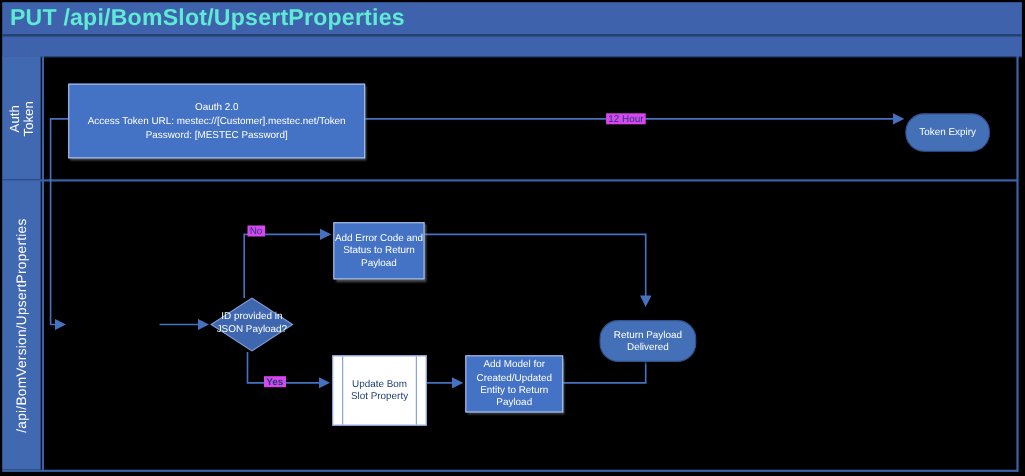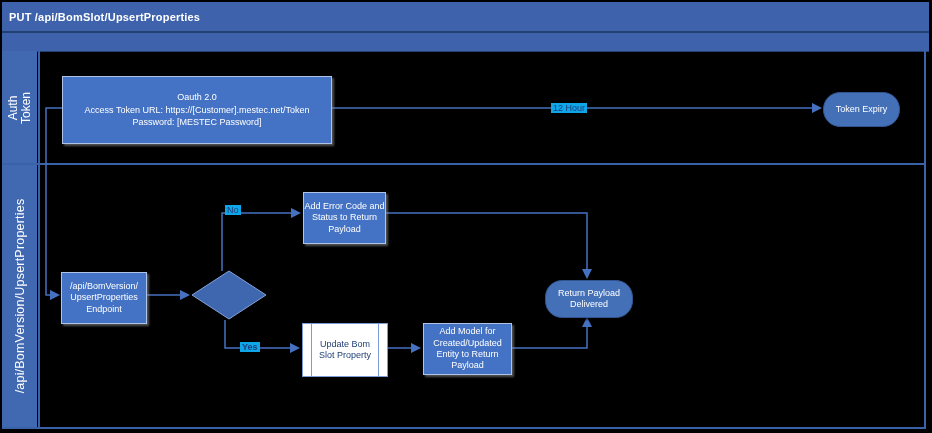--- a/index.html
+++ b/index.html
@@ -3,21 +3,21 @@
 <meta charset="utf-8">
 <style>
   html,body{margin:0;padding:0;background:#000;}
   body{font-family:"Liberation Sans",sans-serif;}
   #canvas{position:relative;width:932px;height:433px;background:#000;overflow:hidden;}
 
   
   .title-bar{position:absolute;left:2px;top:2px;width:927px;height:29px;
     background:var(--accent_bar);display:flex;align-items:center;
     border-bottom:2px solid var(--separator);}
-  .title-bar .t{color:#ffffff;font-size:11px;font-weight:bold;padding-left:7px;letter-spacing:.2px;}
+  .title-bar .t{color:#5eead4;font-size:21px;font-weight:bold;padding-left:7px;letter-spacing:.2px;}
   .phase-band{position:absolute;left:2px;top:33px;width:927px;height:18px;
     background:var(--accent_bar);border-bottom:1px solid var(--separator);}
   .lane-strip{position:absolute;left:2px;width:35px;background:var(--panel);}
   .strip1{top:51px;height:112px;}
   .strip2{top:164px;height:263px;}
   .lane-label{position:absolute;display:flex;align-items:center;justify-content:center;
     transform:rotate(-90deg);color:#fff;}
   .lab1{left:-30px;top:90px;width:100px;height:36px;font-size:12px;}
   .lab1 span{display:block;width:50px;text-align:center;line-height:1.12;}
   .lab2{left:-110px;top:278px;width:260px;height:36px;font-size:12.5px;white-space:nowrap;letter-spacing:.2px;}
@@ -30,39 +30,39 @@
   
   #wires{position:absolute;left:0;top:0;z-index:1;}
 
   
   .node{position:absolute;z-index:2;display:flex;flex-direction:column;align-items:center;
     justify-content:center;text-align:center;color:#fff;font-size:9px;line-height:1.26;}
   .proc{background:var(--node_fill);border:1px solid var(--node_border);
     box-shadow:2px 2px 2px rgba(150,150,150,.55);}
   .auth-box{left:62px;top:76px;width:268px;height:66px;line-height:1.38;}
   .auth-box span{display:block;white-space:nowrap;}
-  .error-box{left:303px;top:192px;width:81px;height:50px;}
+  .error-box{left:303px;top:202px;width:81px;height:50px;}
   .endpoint-box{left:61px;top:272px;width:84px;height:50px;}
   .endpoint-box span{display:block;}
   .addmodel-box{left:423px;top:323px;width:87px;height:50px;}
   .pill{background:var(--pill_fill);border:1px solid var(--pill_border);border-radius:17px;
-    box-shadow:2px 2px 2px rgba(0,0,0,.55);}
+    box-shadow:2px 2px 2px rgba(0,0,0,.55);margin-top:11px;}
   .token-pill{left:823px;top:92px;width:75px;height:33px;}
   .return-pill{left:545px;top:280px;width:86px;height:36px;}
-  .subproc{left:302px;top:323px;width:86px;height:54px;background:#fff;
+  .subproc{left:302px;top:323px;width:86px;height:64px;background:#fff;
     border:1.5px solid var(--subproc_border);color:var(--text_dark);box-sizing:border-box;}
   .subproc::before,.subproc::after{content:"";position:absolute;top:0;bottom:0;width:1px;
     background:var(--subproc_border);}
   .subproc::before{left:8px;} .subproc::after{right:8px;}
   .subproc .inner{width:62px;}
   .decision-text{position:absolute;left:188px;top:282px;width:82px;z-index:2;
     color:#fff;font-size:9px;line-height:1.3;text-align:center;}
 
   
-  .edge-label{position:absolute;z-index:3;background:#0ea5e9;color:var(--text_dark);
+  .edge-label{position:absolute;z-index:3;background:#d946ef;color:var(--text_dark);
     font-size:9px;line-height:10px;padding:0 2px;white-space:nowrap;}
   .l-12h{left:551px;top:103px;}
   .l-no{left:225px;top:205px;}
   .l-yes{left:240px;top:342px;font-weight:bold;}
 </style>
 </head>
 <body>
 
 <div id="canvas">
 
@@ -97,34 +97,30 @@
     <path d="M222,271 V213 H299" fill="none" stroke="#4671C1" stroke-width="1.5" marker-end="url(#arr)"></path>
     <path d="M225,320 V348 H298" fill="none" stroke="#4671C1" stroke-width="1.5" marker-end="url(#arr)"></path>
     <path d="M384,213 H587 V277" fill="none" stroke="#4671C1" stroke-width="1.5" marker-end="url(#arr)"></path>
     <path d="M388,348 H419" fill="none" stroke="#4671C1" stroke-width="1.5" marker-end="url(#arr)"></path>
     <path d="M510,348 H587 V319" fill="none" stroke="#4671C1" stroke-width="1.5" marker-end="url(#arr)"></path>
     <polygon points="192,295 229,271 266,295 229,319" fill="#3F67B0" stroke="#85A3DA" stroke-width="1"></polygon>
   </svg>
 
   <div class="node proc auth-box">
     <span>Oauth 2.0</span>
-    <span>Access Token URL: https://[Customer].mestec.net/Token</span>
+    <span>Access Token URL: mestec://[Customer].mestec.net/Token</span>
     <span>Password: [MESTEC Password]</span>
   </div>
 
   <div class="node pill token-pill">
     <span>Token Expiry</span>
   </div>
 
-  <div class="node proc endpoint-box">
-    <span>/api/BomVersion/</span>
-    <span>UpsertProperties</span>
-    <span>Endpoint</span>
-  </div>
 
+  <div class="decision-text">ID provided in JSON Payload?</div>
 
   <div class="node proc error-box">
     <span>Add Error Code and Status to Return Payload</span>
   </div>
 
   <div class="node subproc">
     <span class="inner">Update Bom Slot Property</span>
   </div>
 
   <div class="node pill return-pill">

